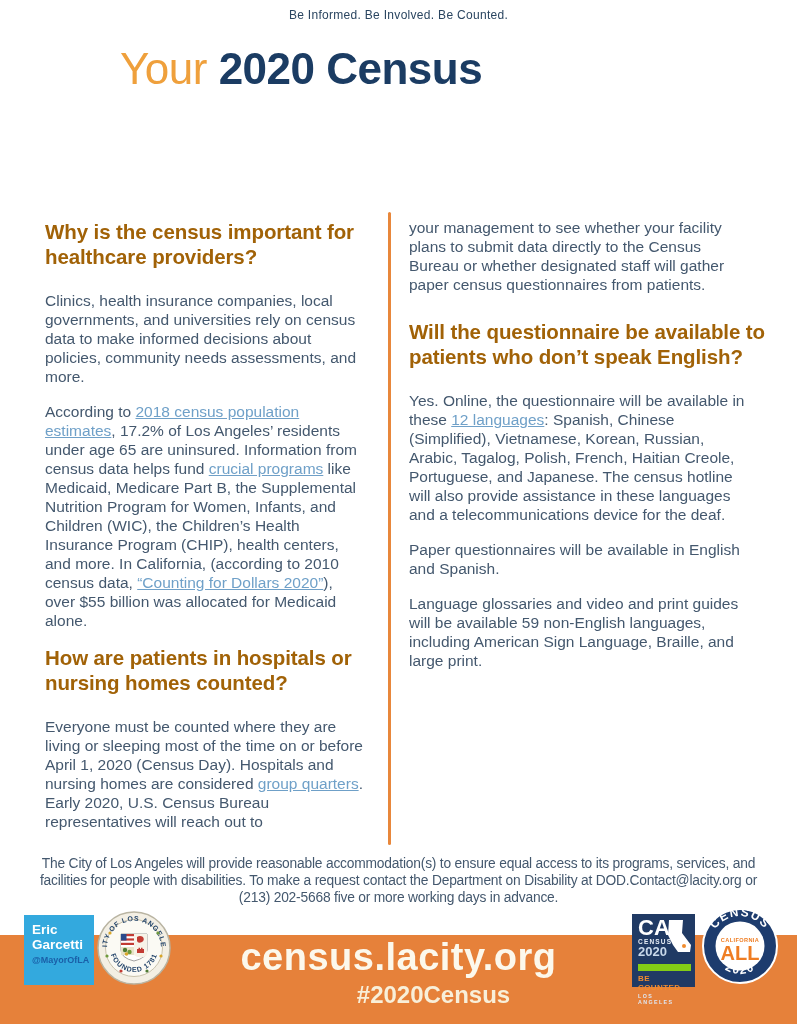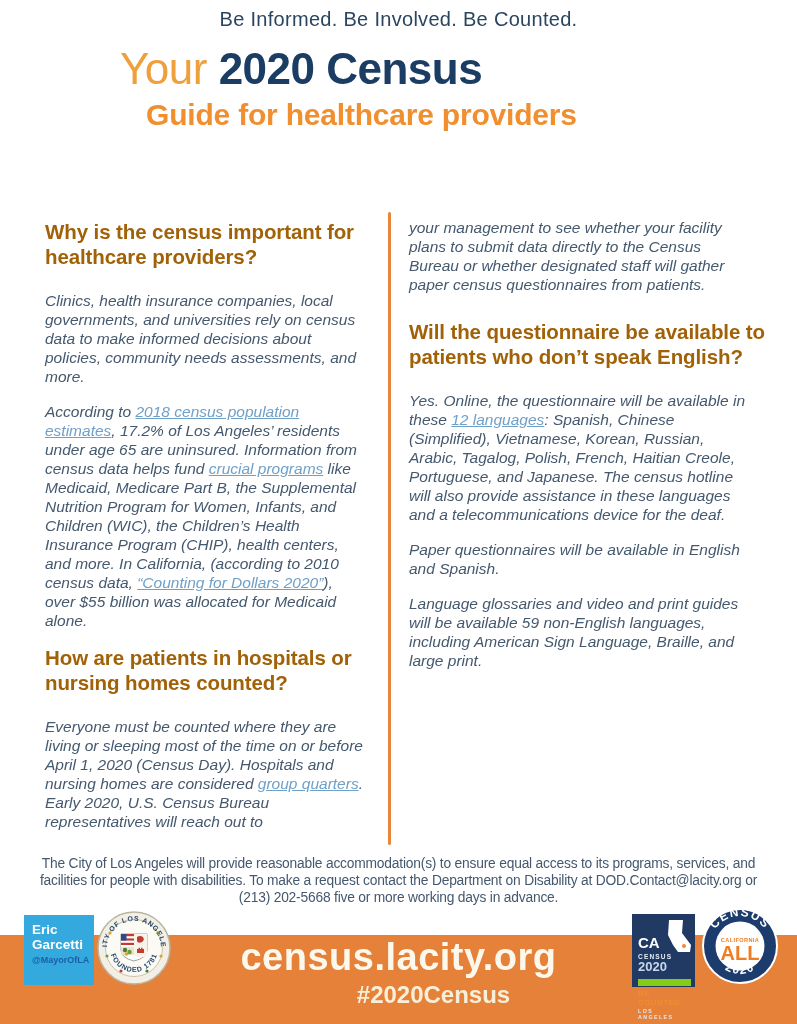--- a/index.html
+++ b/index.html
@@ -2,39 +2,39 @@
 <html><head>
 <meta charset="utf-8">
 <style>
   html,body{margin:0;padding:0;background:#e9e9e9;}
   .page{
     position:relative;width:797px;height:1024px;background:#ffffff;
     font-family:"Liberation Sans", sans-serif;overflow:hidden;margin:0 auto;
   }
   .tagline{
     position:absolute;top:8px;left:0;width:100%;text-align:center;
-    font-size:20px;letter-spacing:.3px;color:#2A4560;font-weight:500;
+    font-size:12px;letter-spacing:.3px;color:#2A4560;font-weight:500;
   }
   .title{
     position:absolute;left:120px;top:44px;font-size:44px;letter-spacing:-.5px;white-space:nowrap;
   }
   .title .t-your{color:#EFA03C;font-weight:400;}
   .title .t-main{color:#1B3C63;font-weight:800;}
   .subtitle{
     position:absolute;left:146px;top:98px;font-size:30px;font-weight:700;color:#F18F2F;letter-spacing:-.2px;
   }
   .col{position:absolute;color:#44586E;font-size:15.5px;line-height:19px;}
   .col-left{left:45px;top:220px;width:338px;}
   .col-right{left:409px;top:218px;width:356px;}
   .divider{position:absolute;left:388px;top:212px;width:3px;height:633px;background:#E8873B;border-radius:2px;}
   h3.sec{
     font-size:20.5px;line-height:24.5px;color:#a16207;font-weight:700;margin:0 0 22px 0;letter-spacing:-.1px;
   }
   h3.sec.mid{margin-top:8px;}
-  .col p{margin:0 18px 16px 0;font-style:italic;}
+  .col p{margin:0 18px 16px 0;}
   .col a{color:#6FA0C8;text-decoration:underline;cursor:pointer;}
   .disclaimer{
     position:absolute;top:855px;left:38px;width:721px;text-align:center;
     font-size:13.8px;line-height:17px;color:#44586E;font-weight:500;letter-spacing:-.2px;
   }
   .footer-bar{position:absolute;left:0;top:935px;width:797px;height:89px;background:#E6813A;}
   .footer-url{
     position:absolute;left:0;top:936px;width:100%;text-align:center;
     font-size:38px;font-weight:700;color:#FCF8EC;letter-spacing:.5px;
   }
@@ -46,39 +46,38 @@
     position:absolute;left:24px;top:915px;width:70px;height:70px;background:#33A9DE;
     box-sizing:border-box;padding:7px 0 0 8px;
   }
   .garcetti .gname{color:#ffffff;font-weight:700;font-size:13.5px;line-height:15px;}
   .garcetti .ghandle{color:#1A5FA8;font-weight:700;font-size:9px;margin-top:3px;}
   .seal{position:absolute;left:97px;top:911px;width:74px;height:74px;}
   .ca-logo{
     position:absolute;left:632px;top:914px;width:63px;height:73px;background:#203A64;
     box-sizing:border-box;padding:5px 4px 0 6px;
   }
-  .ca-logo .ca-big{color:#ffffff;font-weight:800;font-size:15px;line-height:18px;margin-top:15px;}
+  .ca-logo .ca-big{color:#ffffff;font-weight:800;font-size:22px;line-height:18px;}
   .ca-logo .ca-census{color:#E7EDF5;font-weight:700;font-size:6.5px;letter-spacing:1.2px;margin-top:1px;}
   .ca-logo .ca-year{color:#C8D8EA;font-weight:600;font-size:13px;line-height:14px;}
   .ca-state{position:absolute;right:3px;top:5px;}
   .ca-counted{color:#F08C2E;font-weight:800;font-size:8px;letter-spacing:.4px;margin-top:5px;border-top:7px solid #84cc16;padding-top:3px;}
   .ca-city{color:#dfe7f2;font-weight:600;font-size:5.3px;letter-spacing:1.4px;margin-top:1px;}
   .all-logo{position:absolute;left:702px;top:908px;width:76px;height:76px;}
 </style>
 </head>
 <body>
 
 <div class="page">
 
   <div class="tagline">Be Informed. Be Involved. Be Counted.</div>
 
   <div class="title">
     <span class="t-your">Your </span><span class="t-main">2020 Census</span>
   </div>
-  <div class="subtitle">Guide for healthcare providers</div>
 
   <div class="divider"></div>
 
   <div class="col col-left">
     <h3 class="sec">Why is the census important for healthcare providers?</h3>
     <p>Clinics, health insurance companies, local governments, and universities rely on census data to make informed decisions about policies, community needs assessments, and more.</p>
     <p><span>According to </span><a>2018 census population estimates</a><span>, 17.2% of Los Angeles’ residents under age 65 are uninsured. Information from census data helps fund </span><a>crucial programs</a><span> like Medicaid, Medicare Part B, the Supplemental Nutrition Program for Women, Infants, and Children (WIC), the Children’s Health Insurance Program (CHIP), health centers, and more. In California, (according to 2010 census data, </span><a>“Counting for Dollars 2020”</a><span>), over $55 billion was allocated for Medicaid alone.</span></p>
     <h3 class="sec mid">How are patients in hospitals or nursing homes counted?</h3>
     <p><span>Everyone must be counted where they are living or sleeping most of the time on or before April 1, 2020 (Census Day). Hospitals and nursing homes are considered </span><a>group quarters</a><span>. Early 2020, U.S. Census Bureau representatives will reach out to</span></p>
   </div>

